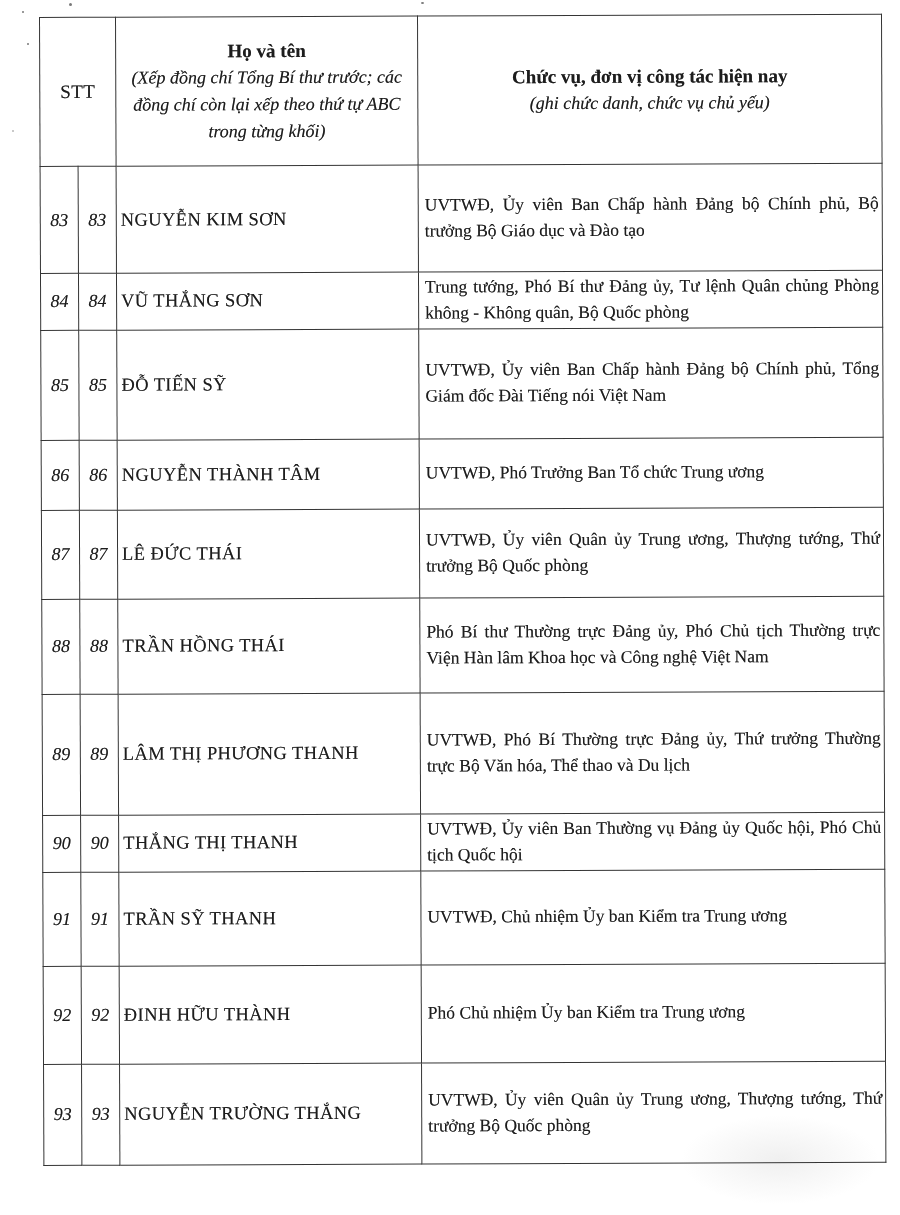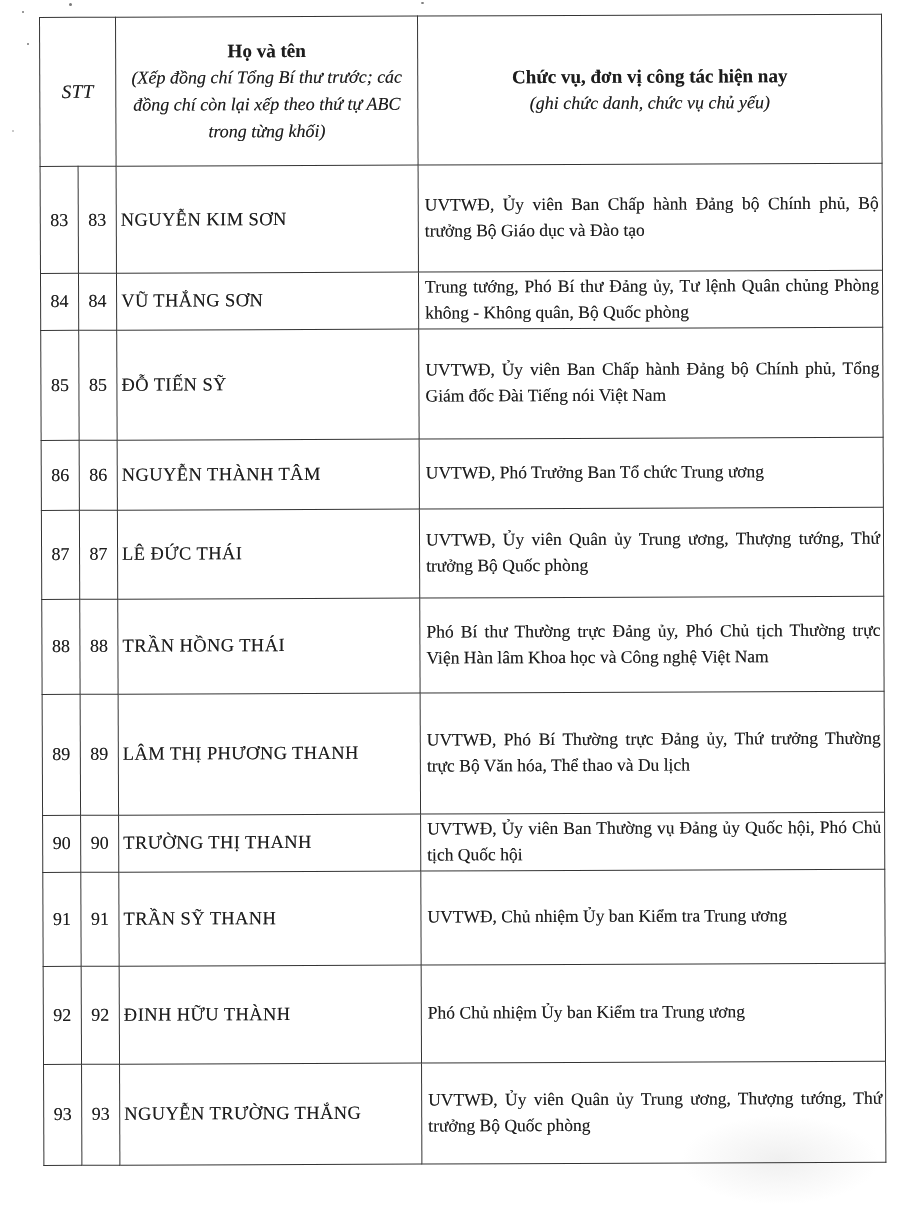--- a/index.html
+++ b/index.html
@@ -49,38 +49,38 @@
     border: 1.6px solid #353535;
     vertical-align: middle;
     overflow: hidden;
   }
   .doc-table th { font-weight: normal; }
   .h-stt {
     text-align: center;
     font-weight: bold;
     font-size: 19px;
     letter-spacing: 0.5px;
-    font-style: italic;
   }
   .h-title {
     font-weight: bold;
     font-size: 19px;
     text-align: center;
     line-height: 1.45;
   }
   .h-sub {
     font-style: italic;
     font-size: 18px;
     text-align: center;
     line-height: 1.5;
     padding: 0 4px;
   }
   td.stt {
     text-align: center;
     font-size: 18px;
+    font-style: italic;
   }
   td.name {
     font-size: 18.5px;
     letter-spacing: 0.4px;
     padding: 2px 2px 2px 4px;
     line-height: 1.35;
   }
   td.pos { padding: 0; font-size: 17.5px; }
   .pos-inner {
     text-align: justify;
@@ -177,21 +177,21 @@
         <td class="stt">89</td>
         <td class="stt">89</td>
         <td class="name">LÂM THỊ PHƯƠNG THANH</td>
         <td class="pos">
             <div class="pos-inner">UVTWĐ, Phó Bí Thường trực Đảng ủy, Thứ trưởng Thường trực Bộ Văn hóa, Thể thao và Du lịch</div>
           </td>
       </tr>
       <tr style="height:50px;">
         <td class="stt">90</td>
         <td class="stt">90</td>
-        <td class="name">TRƯỜNG THỊ THANH</td>
+        <td class="name">THẮNG THỊ THANH</td>
         <td class="pos">
             <div class="pos-inner">UVTWĐ, Ủy viên Ban Thường vụ Đảng ủy Quốc hội, Phó Chủ tịch Quốc hội</div>
           </td>
       </tr>
       <tr style="height:94px;">
         <td class="stt">91</td>
         <td class="stt">91</td>
         <td class="name">TRẦN SỸ THANH</td>
         <td class="pos">
             <div class="pos-inner">UVTWĐ, Chủ nhiệm Ủy ban Kiểm tra Trung ương</div>

